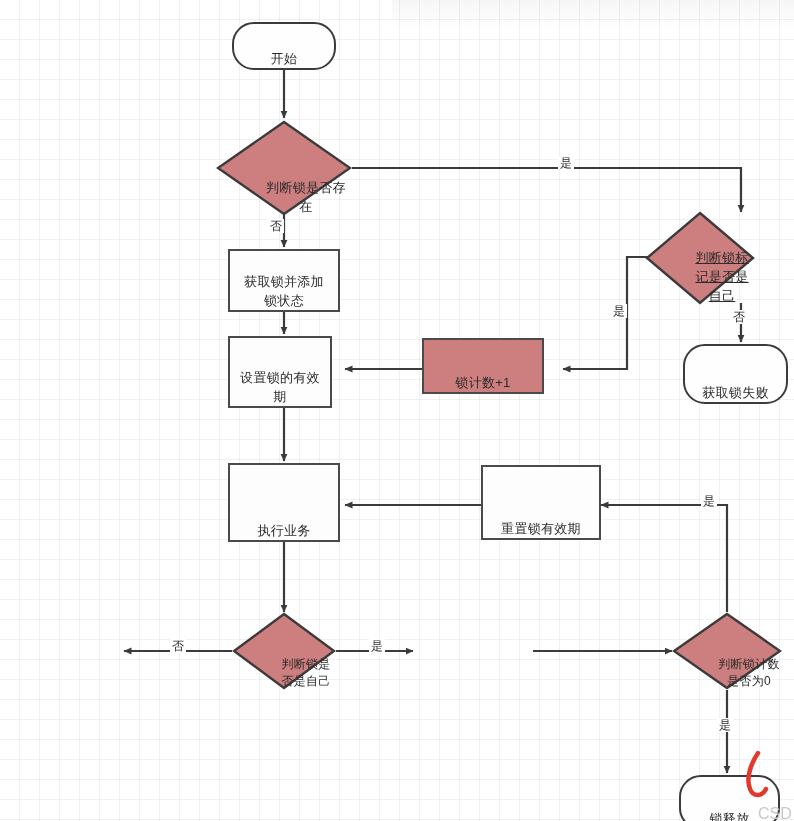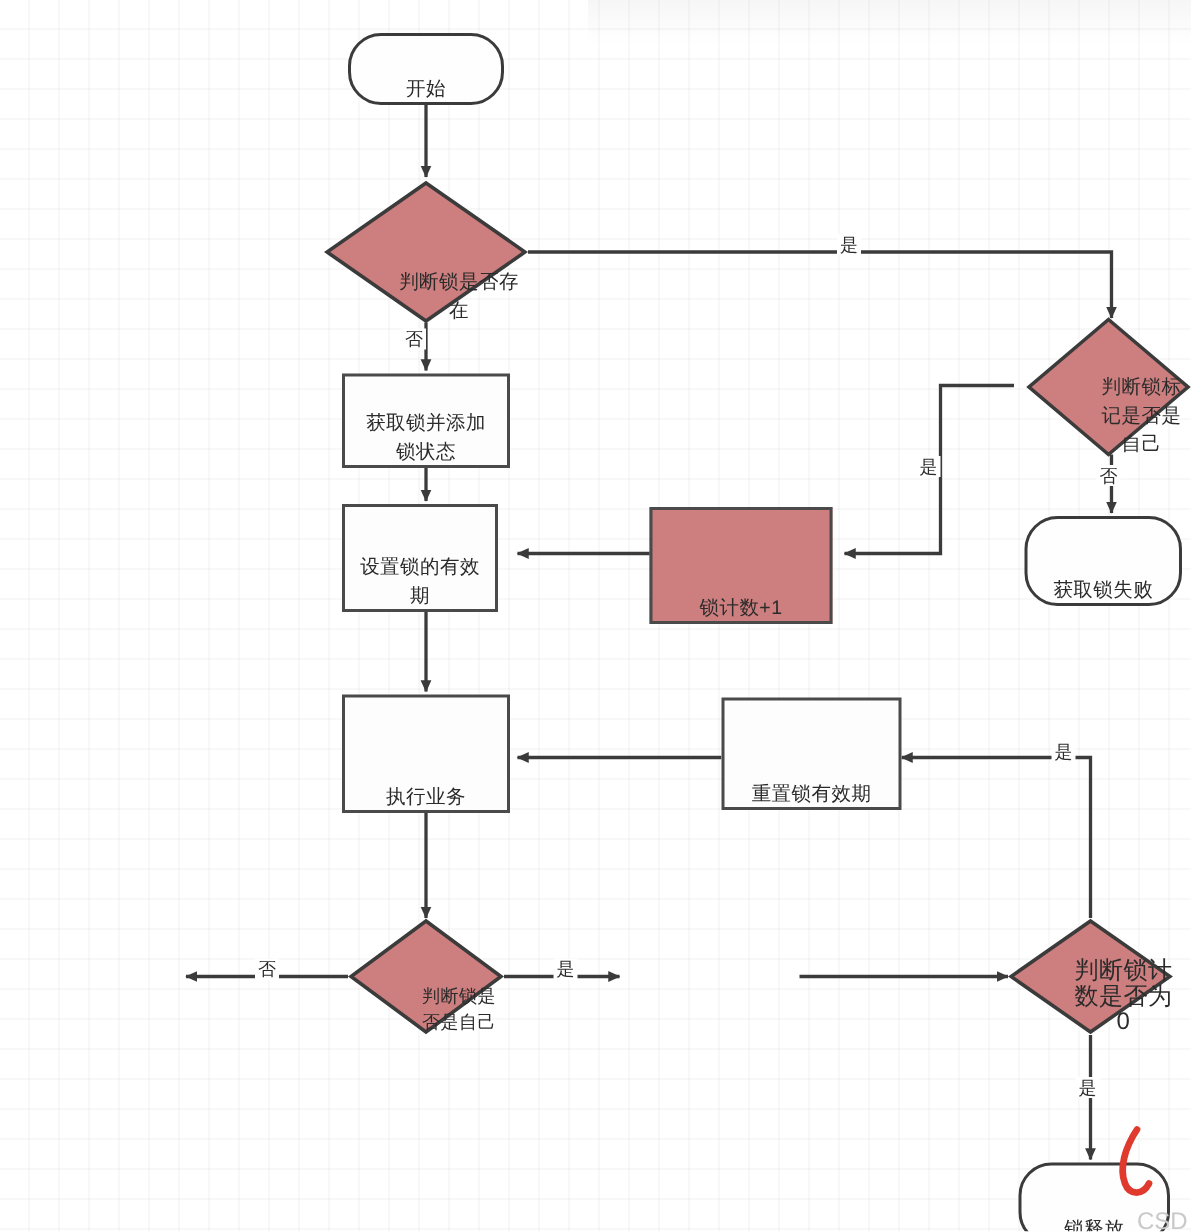--- a/index.html
+++ b/index.html
@@ -153,40 +153,40 @@
     <span>开始</span>
   </div>
 
   <div class="node decision" style="left:216px;top:120px;width:136px;height:96px;">
     <svg class="diamond-shape" viewBox="0 0 136 96" preserveAspectRatio="none">
       <polygon points="68,2 134,48 68,94 2,48" fill="#cd7e7e" stroke="#3b3b3b" stroke-width="2.4"></polygon>
     </svg>
     <span class="diamond-label">判断锁是否存在</span>
   </div>
 
-  <div class="node decision" style="left:684px;top:211px;width:110px;height:94px;">
+  <div class="node decision" style="left:645px;top:211px;width:110px;height:94px;text-decoration:underline;">
     <svg class="diamond-shape" viewBox="0 0 110 94" preserveAspectRatio="none">
       <polygon points="55,2 108,47 55,92 2,47" fill="#cd7e7e" stroke="#3b3b3b" stroke-width="2.4"></polygon>
     </svg>
     <span class="diamond-label">判断锁标记是否是自己</span>
   </div>
 
   <div class="node terminator" style="left:683px;top:344px;width:105px;height:60px;">
     <span>获取锁失败</span>
   </div>
 
   <div class="node process" style="left:228px;top:249px;width:112px;height:63px;">
     <span style="width:92px;">获取锁并添加锁状态</span>
   </div>
 
   <div class="node process" style="left:228px;top:336px;width:104px;height:72px;">
     <span style="width:88px;">设置锁的有效期</span>
   </div>
 
-  <div class="node process-red" style="left:433px;top:338px;width:122px;height:78px;">
+  <div class="node process-red" style="left:422px;top:338px;width:122px;height:56px;">
     <span>锁计数+1</span>
   </div>
 
   <div class="node process" style="left:228px;top:463px;width:112px;height:79px;">
     <span>执行业务</span>
   </div>
 
   <div class="node process" style="left:481px;top:465px;width:120px;height:75px;">
     <span>重置锁有效期</span>
   </div>
@@ -197,21 +197,21 @@
     </svg>
     <span class="diamond-label" style="font-size:12px;line-height:17px;">判断锁是否是自己</span>
   </div>
 
 
 
   <div class="node decision" style="left:672px;top:612px;width:110px;height:78px;">
     <svg class="diamond-shape" viewBox="0 0 110 78" preserveAspectRatio="none">
       <polygon points="55,2 108,39 55,76 2,39" fill="#cd7e7e" stroke="#3b3b3b" stroke-width="2.4"></polygon>
     </svg>
-    <span class="diamond-label" style="font-size:16px;line-height:17px;">判断锁计数是否为0</span>
+    <span class="diamond-label" style="font-size:12px;line-height:17px;">判断锁计数是否为0</span>
   </div>
 
   <div class="node terminator" style="left:679px;top:775px;width:101px;height:55px;">
     <span style="margin-top:-6px;">锁释放</span>
   </div>
 
   <div class="edge-label" style="left:558px;top:156px;">是</div>
   <div class="edge-label" style="left:268px;top:219px;">否</div>
   <div class="edge-label" style="left:731px;top:310px;">否</div>
   <div class="edge-label" style="left:611px;top:304px;">是</div>

